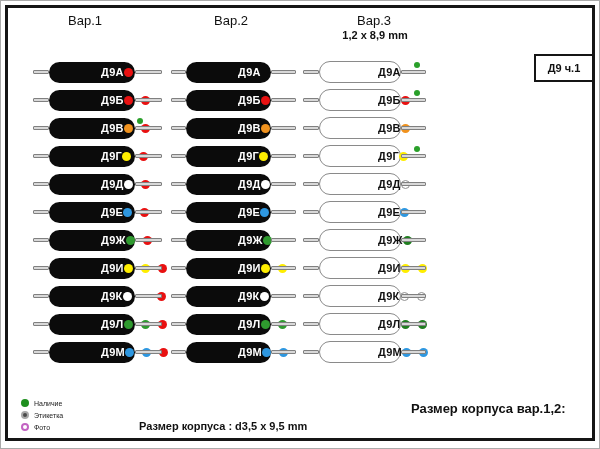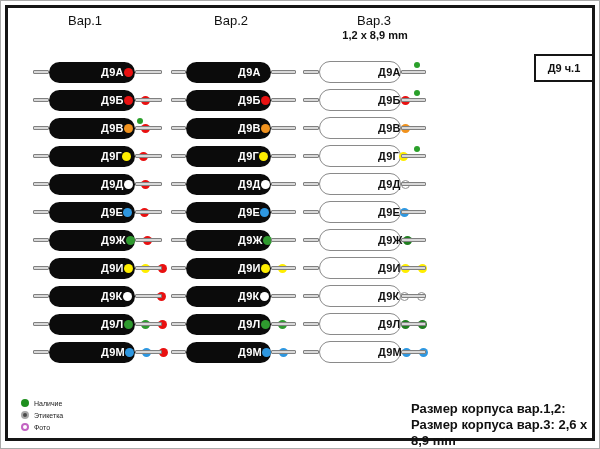--- a/index.html
+++ b/index.html
@@ -444,17 +444,17 @@
       <div class="litem">
         <span class="lsym gray-donut"></span>
         <span class="llabel">Этикетка</span>
       </div>
       <div class="litem">
         <span class="lsym magenta-ring"></span>
         <span class="llabel">Фото</span>
       </div>
     </div>
 
+  <div class="footer-center">Размер корпуса : d3,5 x 9,5 mm</div>
   <div class="footer-right">
     <div>Размер корпуса вар.1,2:</div>
-    <div>Размер корпуса вар.3: 2,6 x 8,9 mm</div>
   </div>
 </div>
 
 </body></html>

